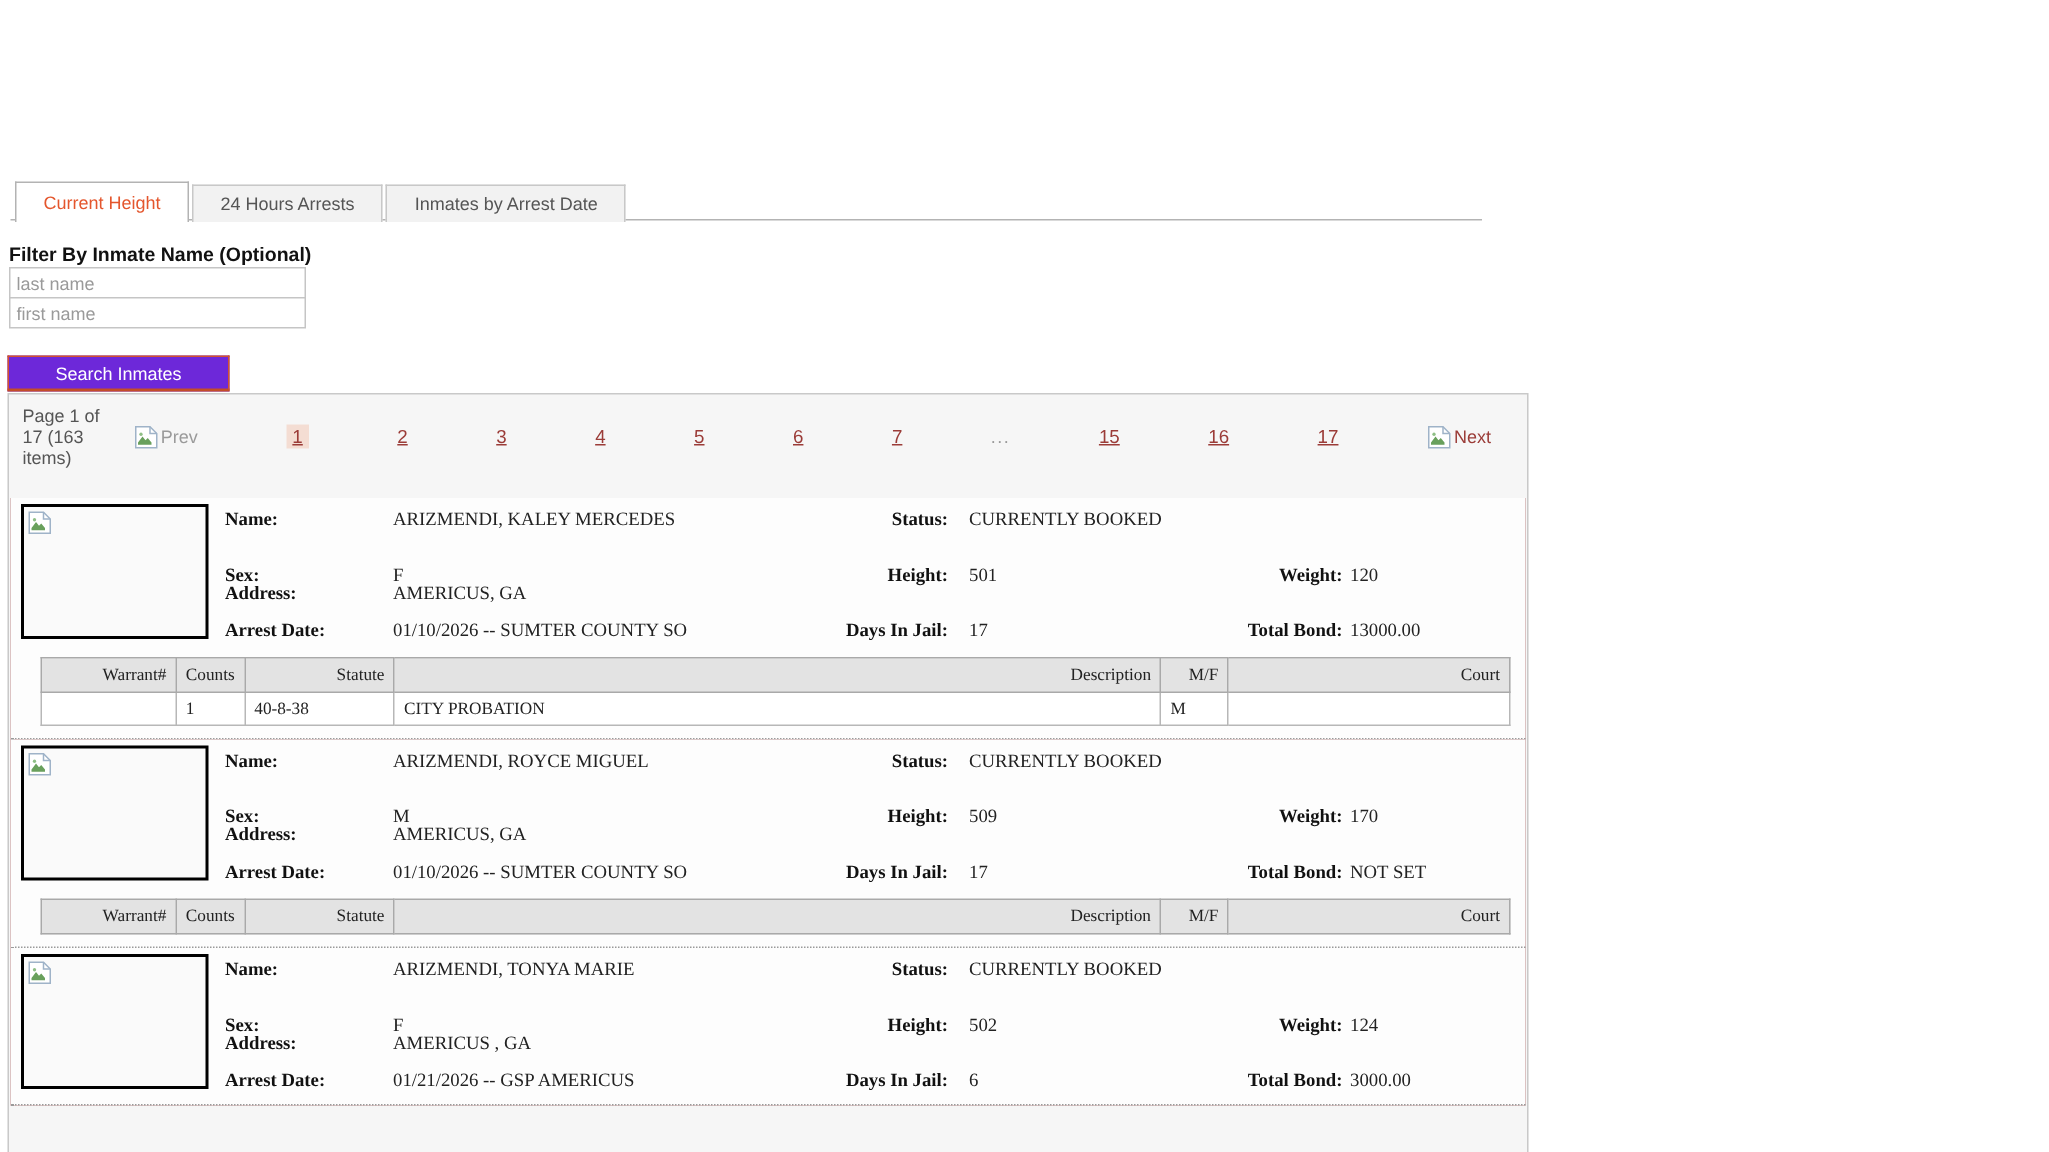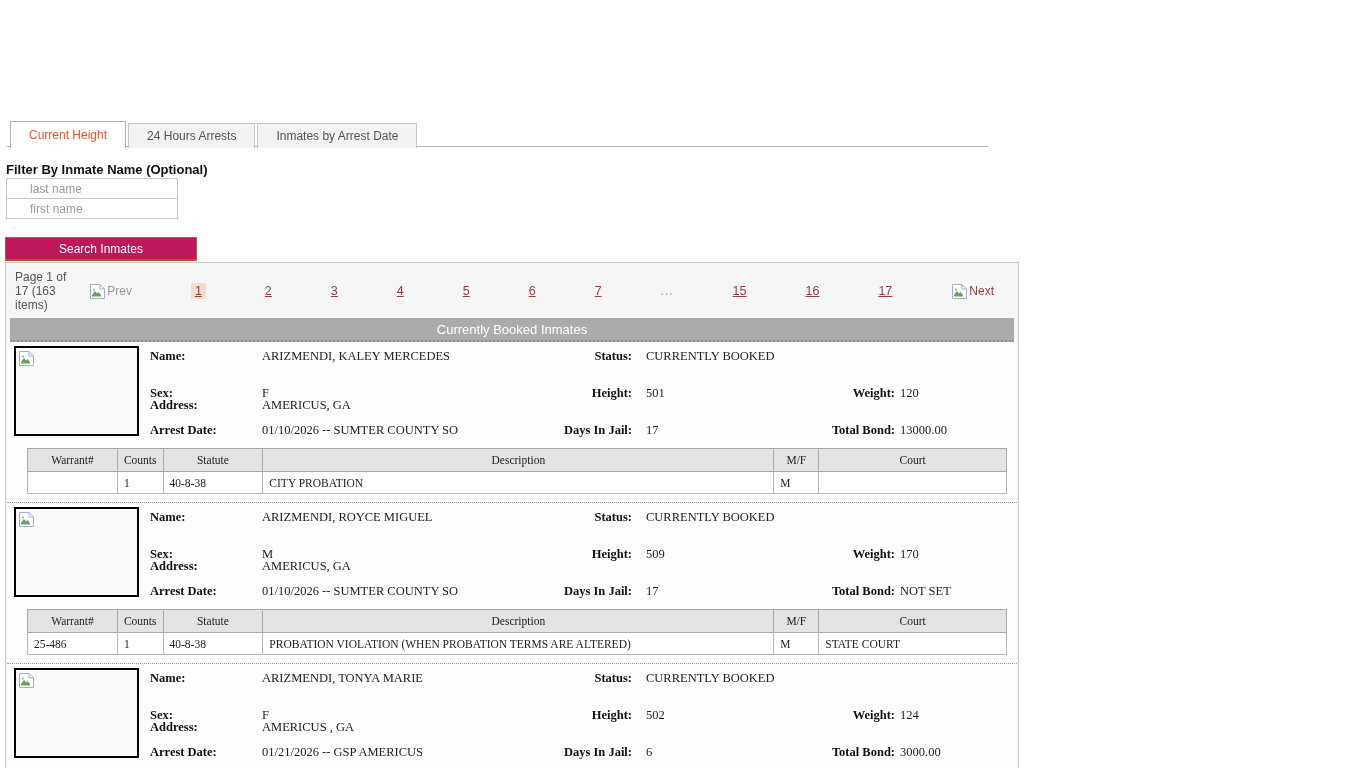--- a/index.html
+++ b/index.html
@@ -9,33 +9,33 @@
   
   .tabstrip { position:absolute; left:10px; top:121px; display:flex; align-items:flex-end; z-index:2; }
   .tabrule { position:absolute; left:7px; top:146px; width:981px; height:0; border-top:1px solid #b3b3b3; }
   .tab { height:25px; padding:0 18px; display:flex; align-items:center; font-size:12px; color:#555;
     background:#f2f2f2; border:1px solid #c8c8c8; border-bottom:none; margin-right:2px; cursor:pointer; }
   .tab.active { background:#fff; color:#e4562d; height:27px; position:relative; z-index:3;
     border-color:#b3b3b3; box-shadow:0 2px 0 #fff; }
 
   
   .filter-title { position:absolute; left:6px; top:162px; font-size:13px; font-weight:bold; color:#111; }
-  .filter-input { position:absolute; left:6px; width:172px; height:21px; border:1px solid #c5c5c5;
-    font-size:12px; color:#333; padding:0 23px; background:#fff; }
+  .filter-input { position:absolute; left:6px; width:198px; height:21px; border:1px solid #c5c5c5;
+    font-size:12px; color:#333; padding:0 4px; background:#fff; }
   .filter-input::placeholder { color:#9a9a9a; }
   #input-last  { top:178px; }
   #input-first { top:198px; }
-  .search-btn { position:absolute; left:5px; top:237px; width:192px; height:24px; background:#be185d;
+  .search-btn { position:absolute; left:5px; top:237px; width:148px; height:24px; background:#6d28d9;
     border:1px solid #d2532e; border-bottom:2px solid #c44c29; color:#fff; font-size:12px; cursor:pointer; }
 
   
   .panel { position:absolute; left:5px; top:262px; width:1014px; height:600px;
     background:#f6f6f6; border:1px solid #c9c9c9; }
 
-  .pager { display:flex; align-items:center; padding:7px 9px 6px 9px; font-size:12px; color:#555; }
+  .pager { display:flex; align-items:center; padding:7px 9px 20px 9px; font-size:12px; color:#555; }
   .pager-pages { display:flex; align-items:center; margin-left:18px;gap:44px; }
   .pager-item { margin-right:15px; font-size:12.5px; }
   .page-link { color:#9b3c38; text-decoration:underline; cursor:pointer; }
   .page-current { color:#9b3c38; text-decoration:underline; background:#f4ddd3; padding:1px 4px; }
   .pager-ellipsis { color:#999; margin-right:15px; letter-spacing:1px; }
   .pager-nav { display:flex; align-items:center; margin-right:15px; }
   .pager-nav svg { margin-right:1px; }
   .nav-disabled { color:#9a9a9a; }
   .nav-link { color:#9b3c38; cursor:pointer; }
 
@@ -52,21 +52,21 @@
 
   .fl { position:absolute; font-size:12.5px; font-weight:bold; color:#111; line-height:14px; }
   .fv { position:absolute; font-size:12.5px; color:#222; line-height:14px; }
   .r1 { top:7px; } .r2 { top:44px; } .r3 { top:56px; } .r4 { top:81px; }
   .lab-l { left:143px; } .val-l { left:255px; }
   .lab-m { left:420px; width:205px; text-align:right; } .val-m { left:639px; }
   .lab-r { left:690px; width:198px; text-align:right; } .val-r { left:893px; }
 
   .warrants { margin:2px 0 0 20px; width:980px; border-collapse:collapse; font-size:11.5px; color:#222;
     background:#fff; }
-  .warrants th { background:#e3e3e3; border:1px solid #a9a9a9; font-weight:normal; text-align:center;
+  .warrants th { background:#e3e3e3; border:1px solid #a9a9a9; font-weight:normal; text-align:right;
     height:23px; padding:0 6px; color:#222; }
   .warrants td { border:1px solid #b7b7b7; height:22px; padding:0 6px; background:#fff; }
   .w-pad { height:8px; }
   .col-warrant { width:90px; } .col-counts { width:45px; } .col-statute { width:100px; }
   .col-desc { width:512px; } .col-mf { width:45px;margin-left:44px; } .col-court { width:188px; }
 </style>
 </head>
 <body>
 
 <div class="tabrule"></div>
@@ -117,23 +117,20 @@
           <path d="M1.5 1.5 H11 L15.5 6 V15.5 H1.5 Z" fill="#fff" stroke="#9fb3c8" stroke-width="1"></path>
           <path d="M11 1.5 V6 H15.5" fill="none" stroke="#9fb3c8" stroke-width="1"></path>
           <path d="M3 12 L6 8 L8 10.5 L9.5 9 L12 12 V13.5 H3 Z" fill="#69a05c"></path>
           <circle cx="5" cy="6.5" r="1.1" fill="#8fbf85"></circle>
         </svg>
         <span>Next</span>
       </span>
     </span>
   </div>
 
-  <div class="list-title">
-    <span>Currently Booked Inmates</span>
-  </div>
 
   <div class="records">
 
     <div class="inmate-section">
       <div class="record">
         <div class="photo">
           <svg width="17" height="17" viewBox="0 0 17 17">
             <path d="M1.5 1.5 H11 L15.5 6 V15.5 H1.5 Z" fill="#fff" stroke="#9fb3c8" stroke-width="1"></path>
             <path d="M11 1.5 V6 H15.5" fill="none" stroke="#9fb3c8" stroke-width="1"></path>
             <path d="M3 12 L6 8 L8 10.5 L9.5 9 L12 12 V13.5 H3 Z" fill="#69a05c"></path>
@@ -214,28 +211,20 @@
       <table class="warrants">
         <tbody>
             <tr>
           <th class="col-warrant">Warrant#</th>
           <th class="col-counts">Counts</th>
           <th class="col-statute">Statute</th>
           <th class="col-desc">Description</th>
           <th class="col-mf">M/F</th>
           <th class="col-court">Court</th>
         </tr>
-        <tr>
-          <td>25-486</td>
-          <td>1</td>
-          <td>40-8-38</td>
-          <td>PROBATION VIOLATION (WHEN PROBATION TERMS ARE ALTERED)</td>
-          <td>M</td>
-          <td>STATE COURT</td>
-        </tr>
       </tbody>
         </table>
       <div class="w-pad"></div>
     </div>
 
     <div class="inmate-section">
       <div class="record">
         <div class="photo">
           <svg width="17" height="17" viewBox="0 0 17 17">
             <path d="M1.5 1.5 H11 L15.5 6 V15.5 H1.5 Z" fill="#fff" stroke="#9fb3c8" stroke-width="1"></path>

